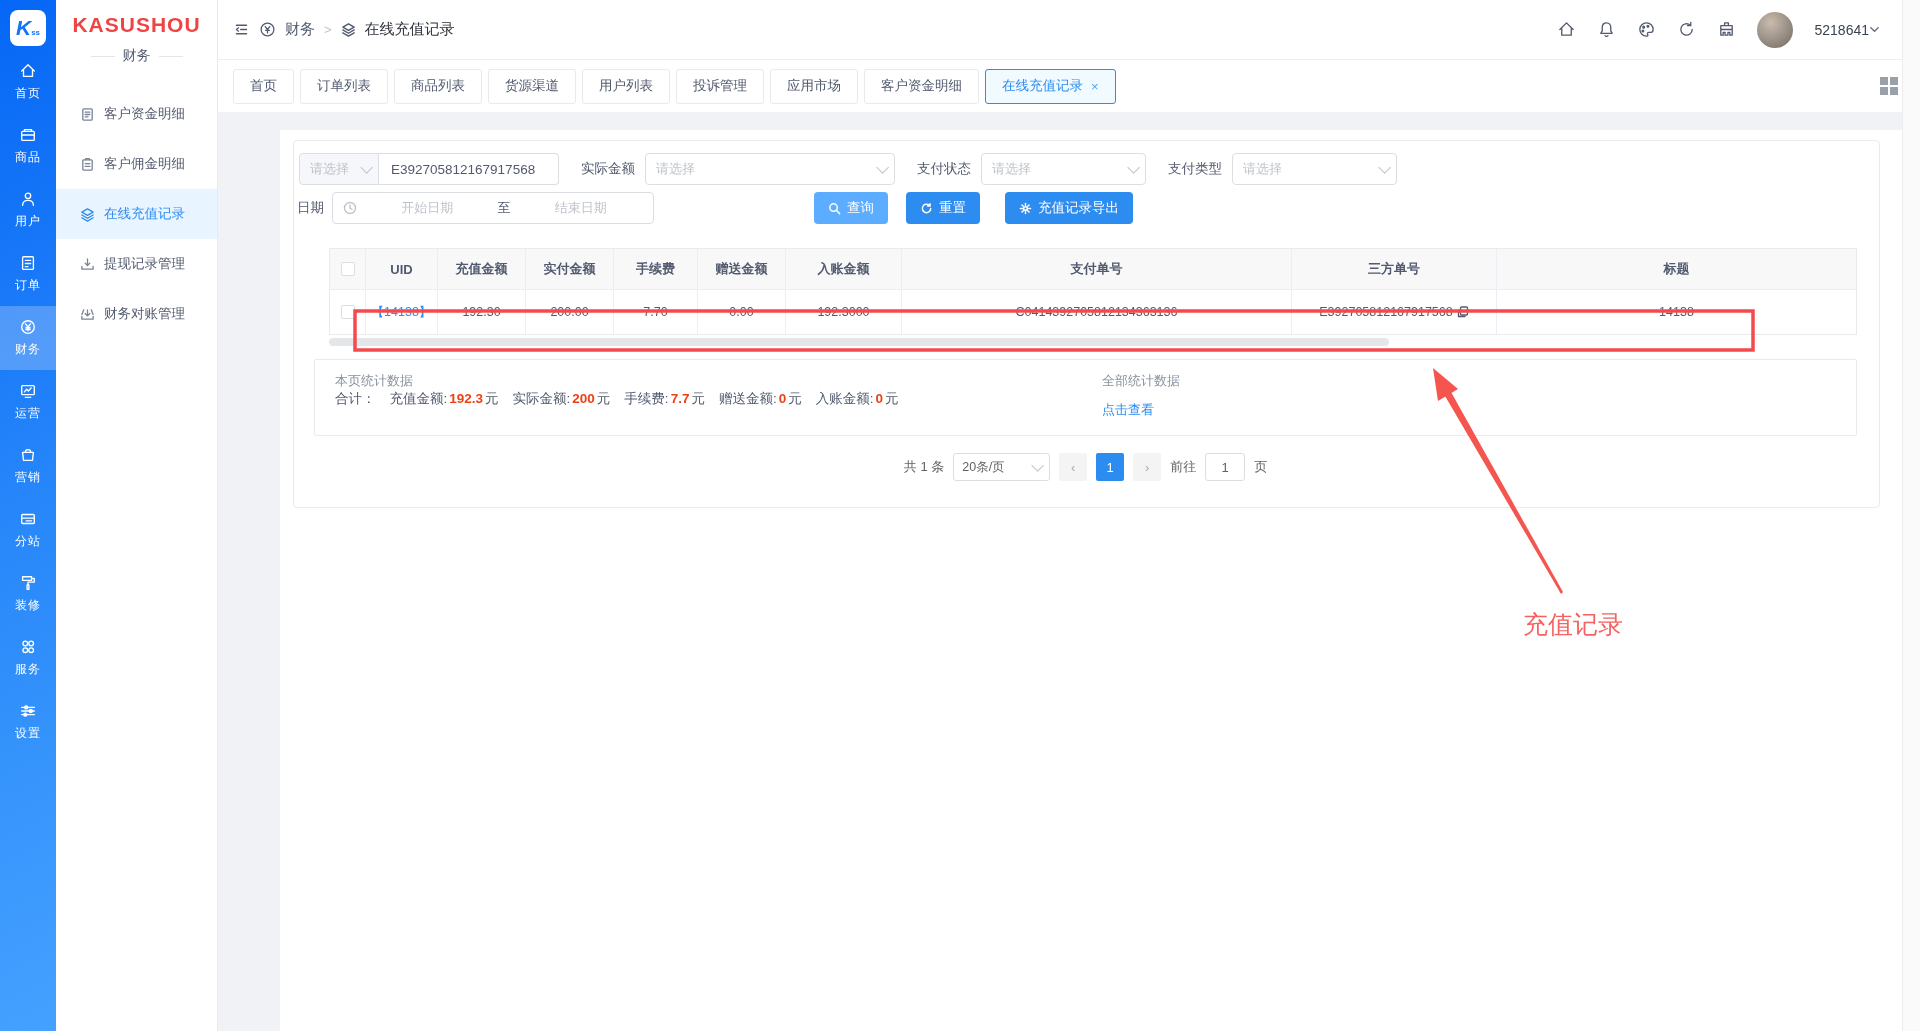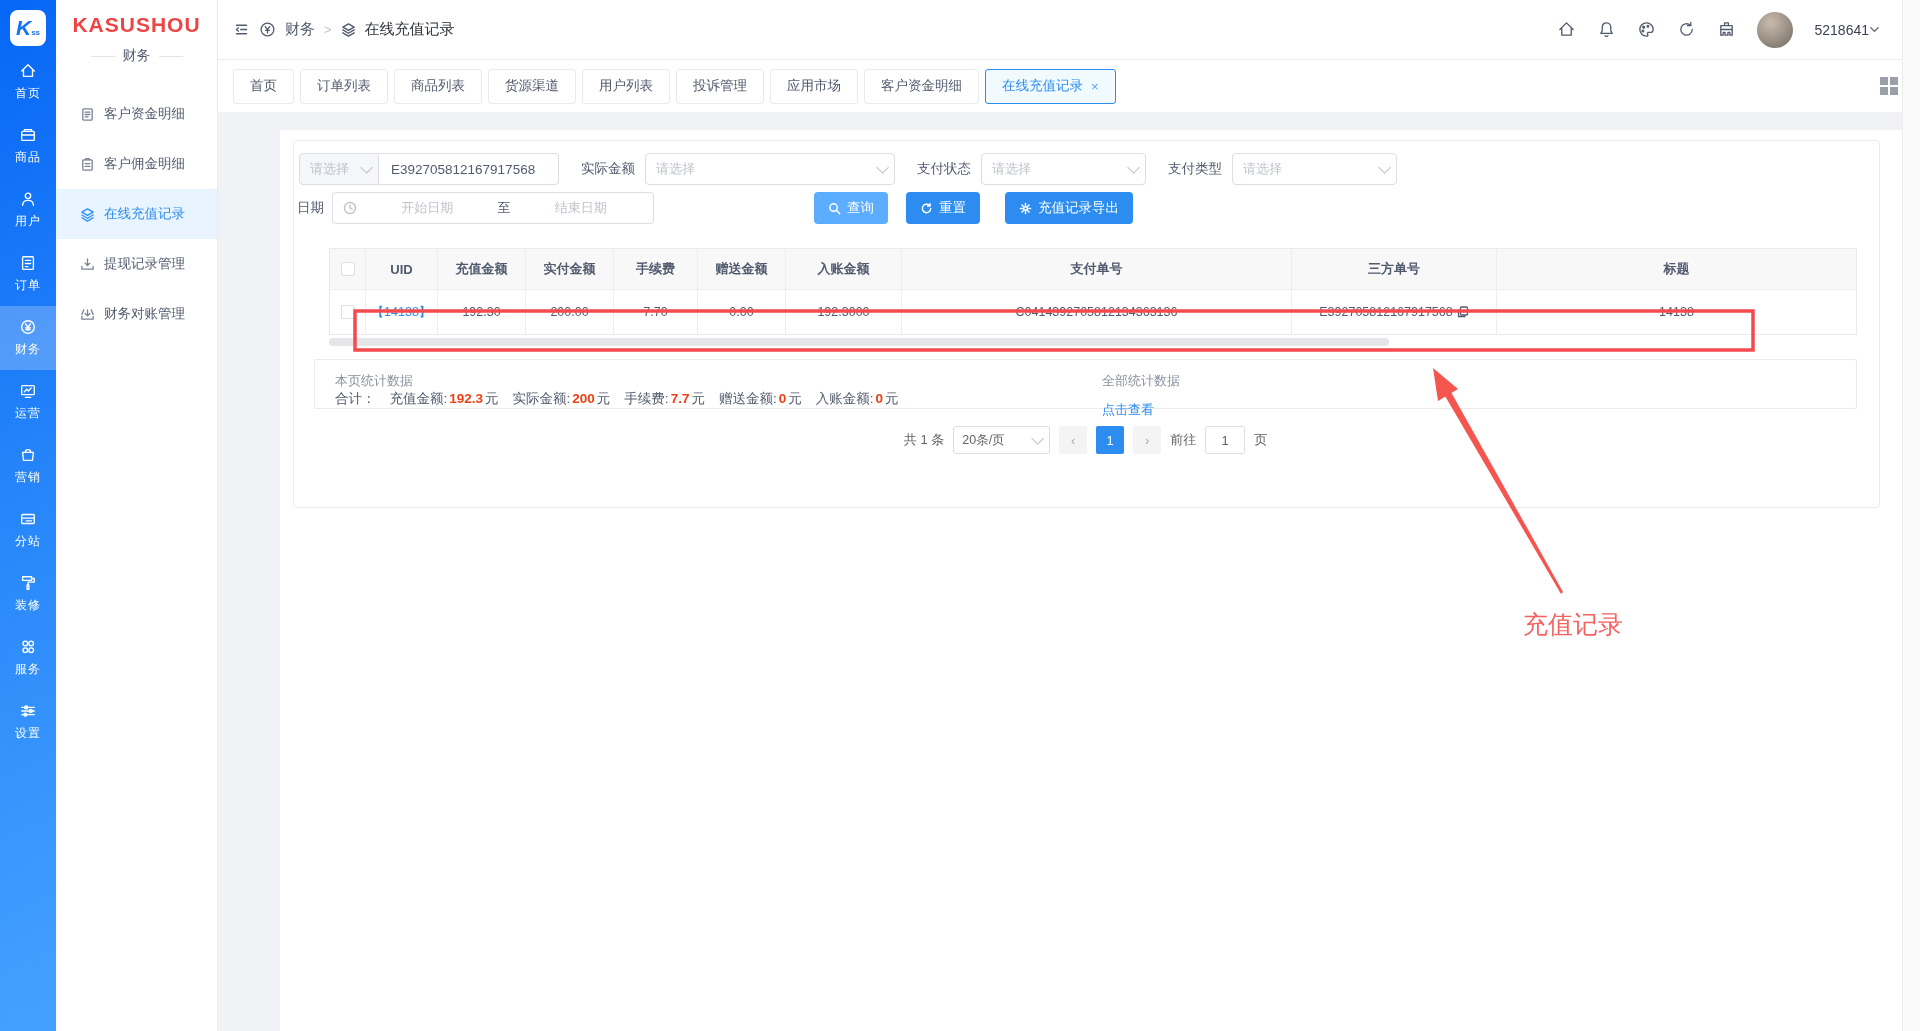--- a/index.html
+++ b/index.html
@@ -110,21 +110,21 @@
     text-align:center; }
   .td:last-child { border-right:none; }
   .c0{width:36px;} .c1{width:72px;} .c2{width:88px;} .c3{width:88px;} .c4{width:84px;}
   .c5{width:88px;} .c6{width:116px;} .c7{width:390px;} .c8{width:205px;} .c9{flex:1;}
   .cb { width:14px; height:14px; border:1px solid #dcdee2; border-radius:2px; background:#fff; cursor:pointer; }
   .uid-link { color:#2d8cf0; cursor:pointer; }
   .copy-ic { width:12px; height:12px; margin-left:4px; stroke:#515a6e; fill:none; stroke-width:1.3; cursor:pointer; }
   .hscroll { margin:3px 0 0 15px; width:1060px; height:8px; background:#e4e6ea; border-radius:4px; }
 
   
-  .stats { margin-top:13px; border:1px solid #e8eaec; border-radius:2px; height:50px;
+  .stats { margin-top:13px; border:1px solid #e8eaec; border-radius:2px; height:77px;
     padding:12px 20px; position:relative; font-size:13px; }
   .stats .grey { color:#8a919f; }
   .sum-line { display:flex; align-items:center; gap:14px; color:#515a6e; font-size:13.5px; }
   .sum-line .pair b { color:#ed4014; font-weight:bold; margin:0 2px; }
   .stats-all { position:absolute; left:787px; top:12px; }
   .stats-all .link { margin-top:11px; color:#2d8cf0; font-size:13px; cursor:pointer; }
 
   
   .pager { margin-top:17px; display:flex; align-items:center; justify-content:center; gap:9px;
     font-size:13px; color:#606266; }

